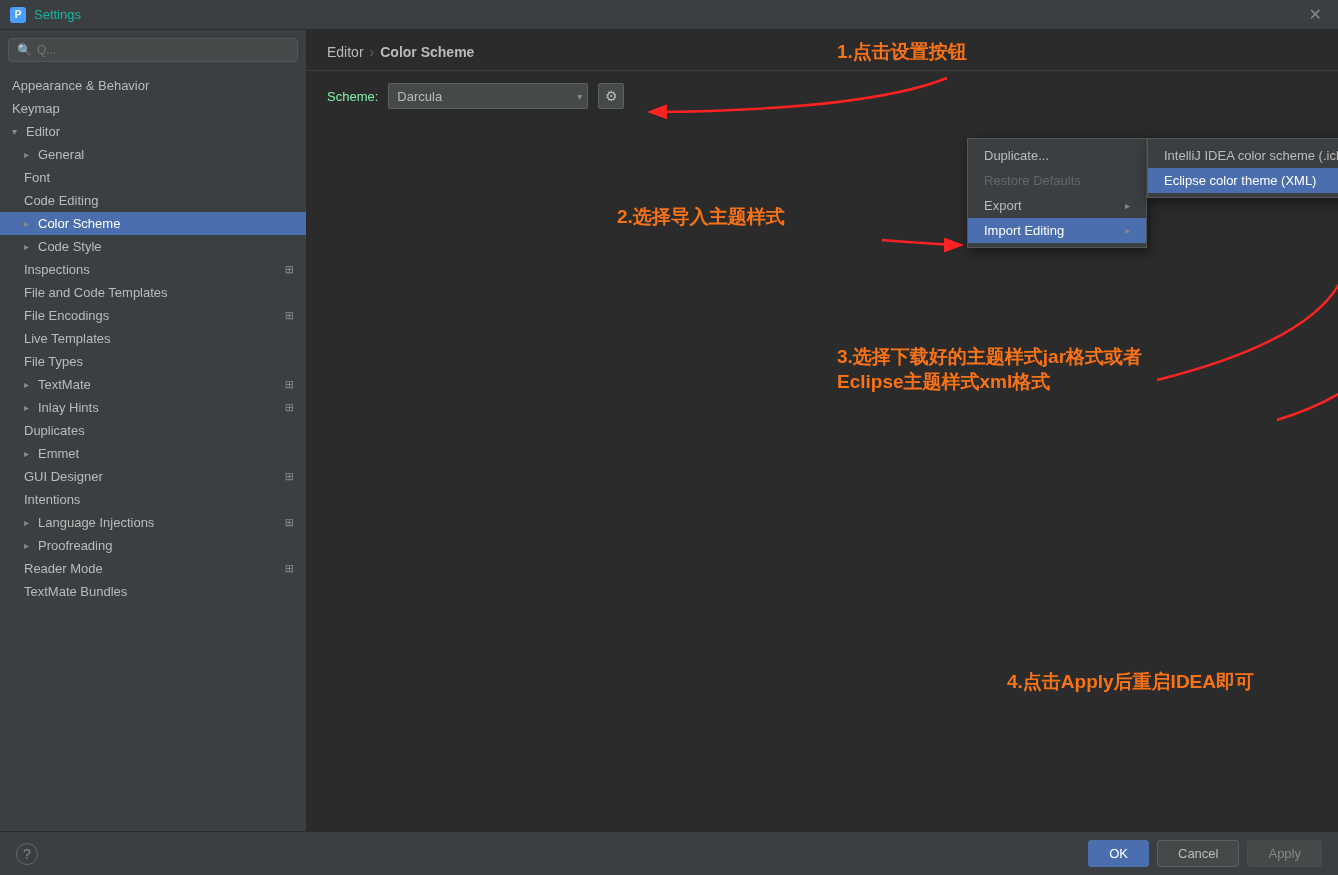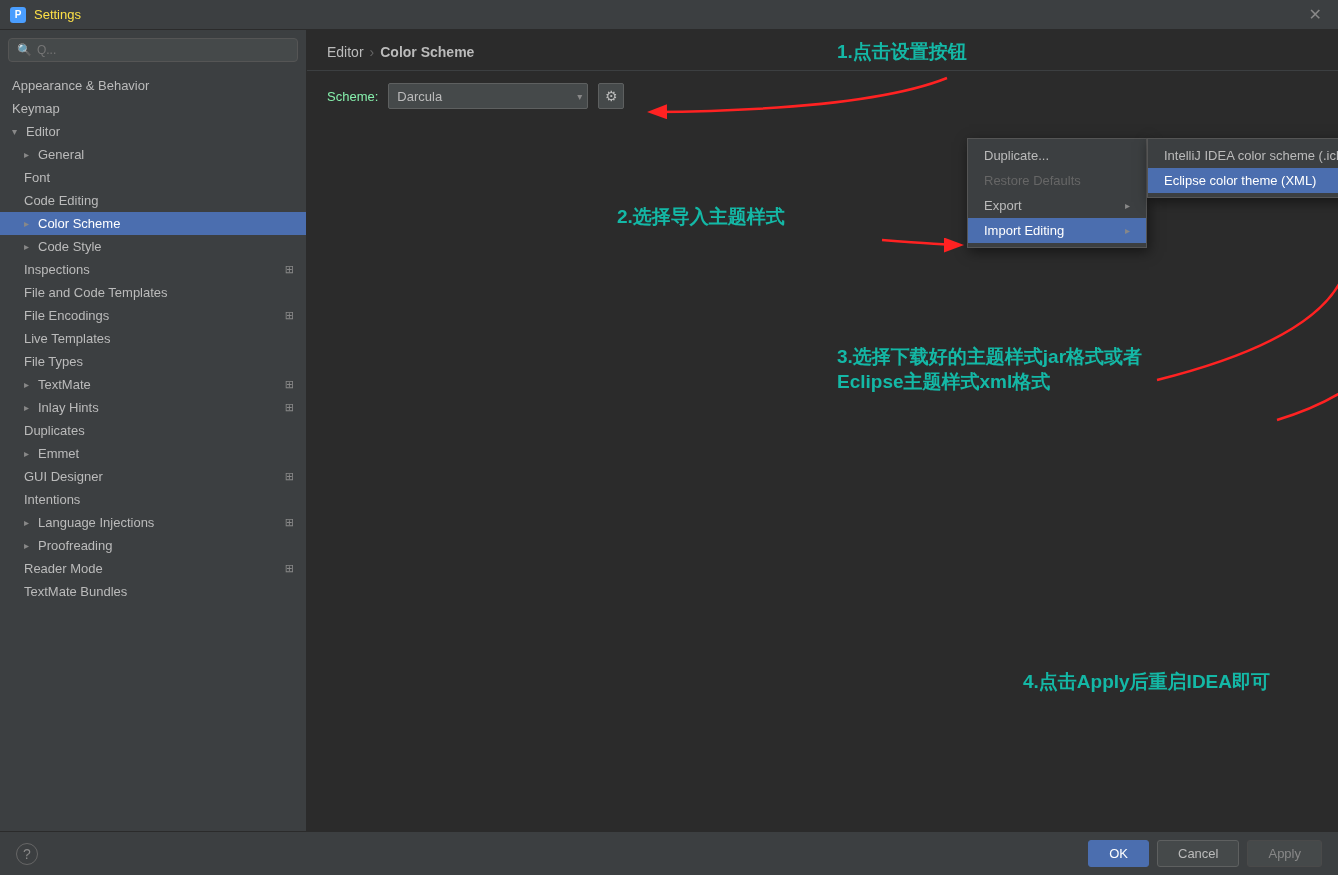--- a/index.html
+++ b/index.html
@@ -28,21 +28,21 @@
     .title-bar-icon {
       width: 16px;
       height: 16px;
       margin-right: 8px;
       background: #4a9eff;
       border-radius: 3px;
       display: flex; align-items: center; justify-content: center;
       font-size: 10px; color: white; font-weight: bold;
     }
     .title-bar-title {
-      color: #fde047;
+      color: #14b8a6;
       font-size: 13px;
       flex: 1;
     }
     .title-bar-close {
       color: #888;
       cursor: pointer;
       font-size: 16px;
       padding: 2px 6px;
     }
 
@@ -224,21 +224,21 @@
 
     
     .annotation-layer {
       position: absolute;
       top: 0; left: 0; right: 0; bottom: 0;
       pointer-events: none;
       z-index: 200;
     }
     .annotation-text {
       position: absolute;
-      color: #14b8a6;
+      color: #f97316;
       font-size: 20px;
       font-weight: bold;
       font-family: 'Microsoft YaHei', Arial, sans-serif;
       white-space: pre;
       line-height: 1.3;
     }
     .arrow-svg {
       position: absolute;
       overflow: visible;
     }
@@ -516,21 +516,21 @@
           <marker id="arrowhead3b" markerWidth="8" markerHeight="6" refX="6" refY="3" orient="auto">
             <polygon points="0 0, 8 3, 0 6" fill="#ff2222"></polygon>
           </marker>
         </defs>
 
         <path d="M 850 350 Q 1050 300 1042 210" stroke="#ff2222" stroke-width="2.5" fill="none" marker-end="url(#arrowhead3a)"></path>
 
         <path d="M 970 390 Q 1100 350 1100 255" stroke="#ff2222" stroke-width="2.5" fill="none" marker-end="url(#arrowhead3b)"></path>
       </svg>
 
-      <span class="annotation-text" style="top:640px; left:716px; font-size:19px;">4.点击Apply后重启IDEA即可</span>
+      <span class="annotation-text" style="top:640px; left:700px; font-size:19px;">4.点击Apply后重启IDEA即可</span>
 
       <svg class="arrow-svg" style="top:0; left:0; width:100%; height:100%;">
         <defs>
           <marker id="arrowhead4" markerWidth="8" markerHeight="6" refX="6" refY="3" orient="auto">
             <polygon points="0 0, 8 3, 0 6" fill="#ff2222"></polygon>
           </marker>
         </defs>
         <path d="M 1100 710 Q 1200 760 1270 808" stroke="#ff2222" stroke-width="2.5" fill="none" marker-end="url(#arrowhead4)"></path>
       </svg>
     </div>

